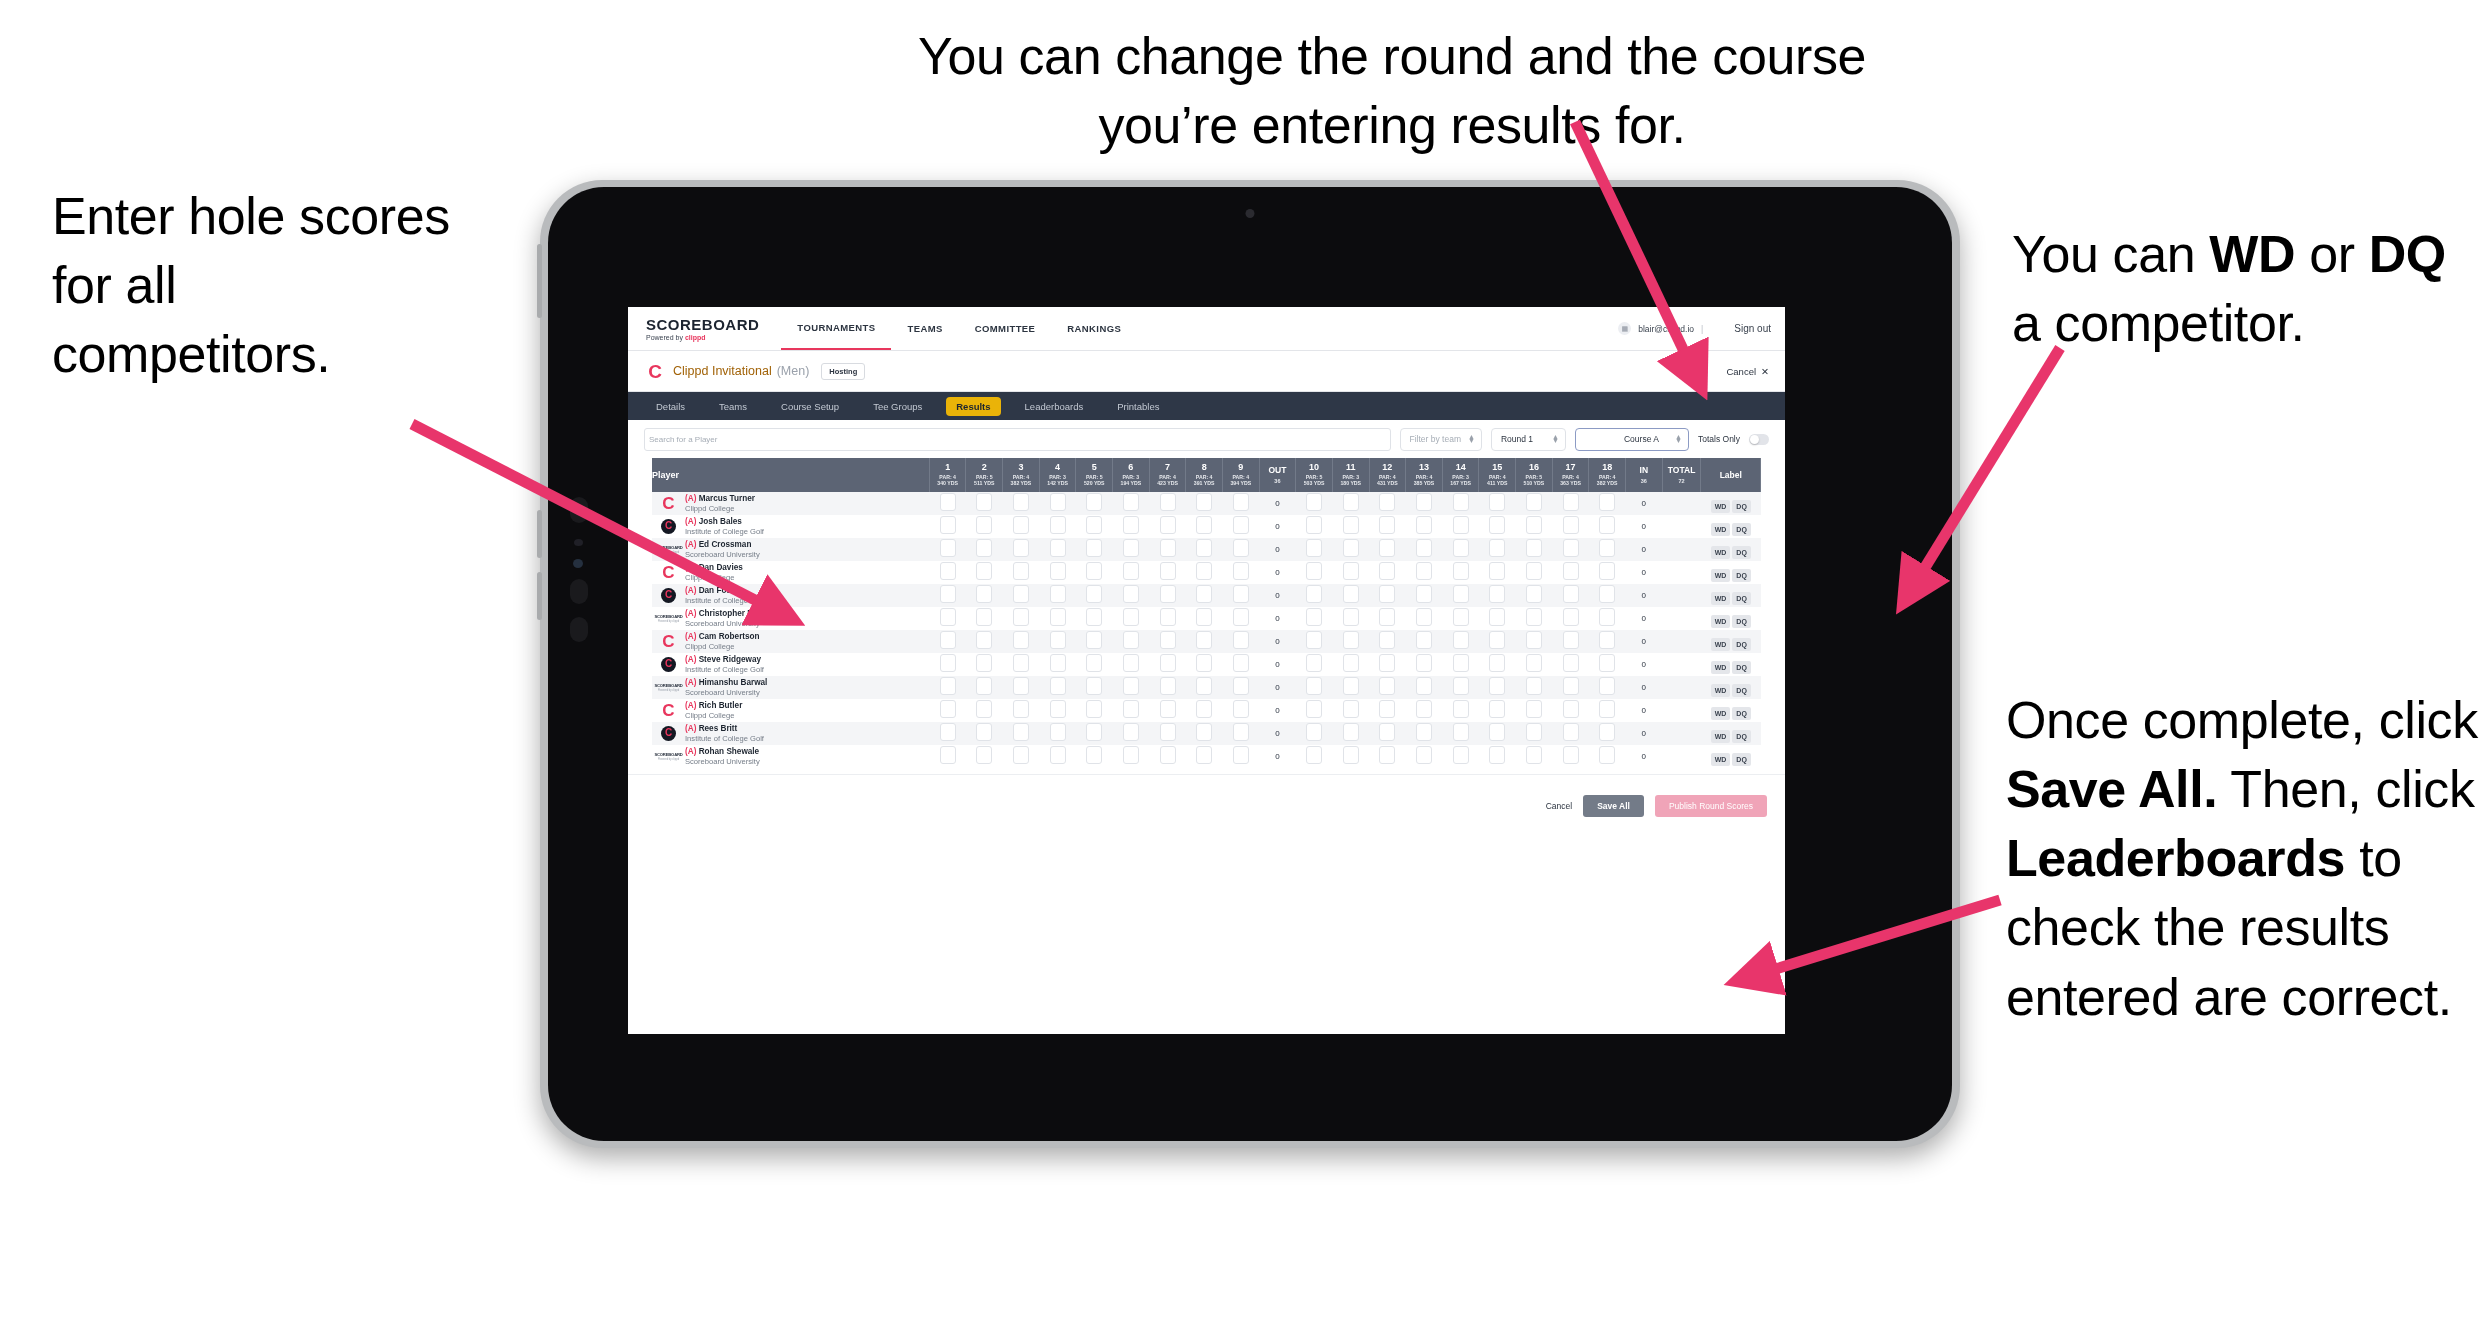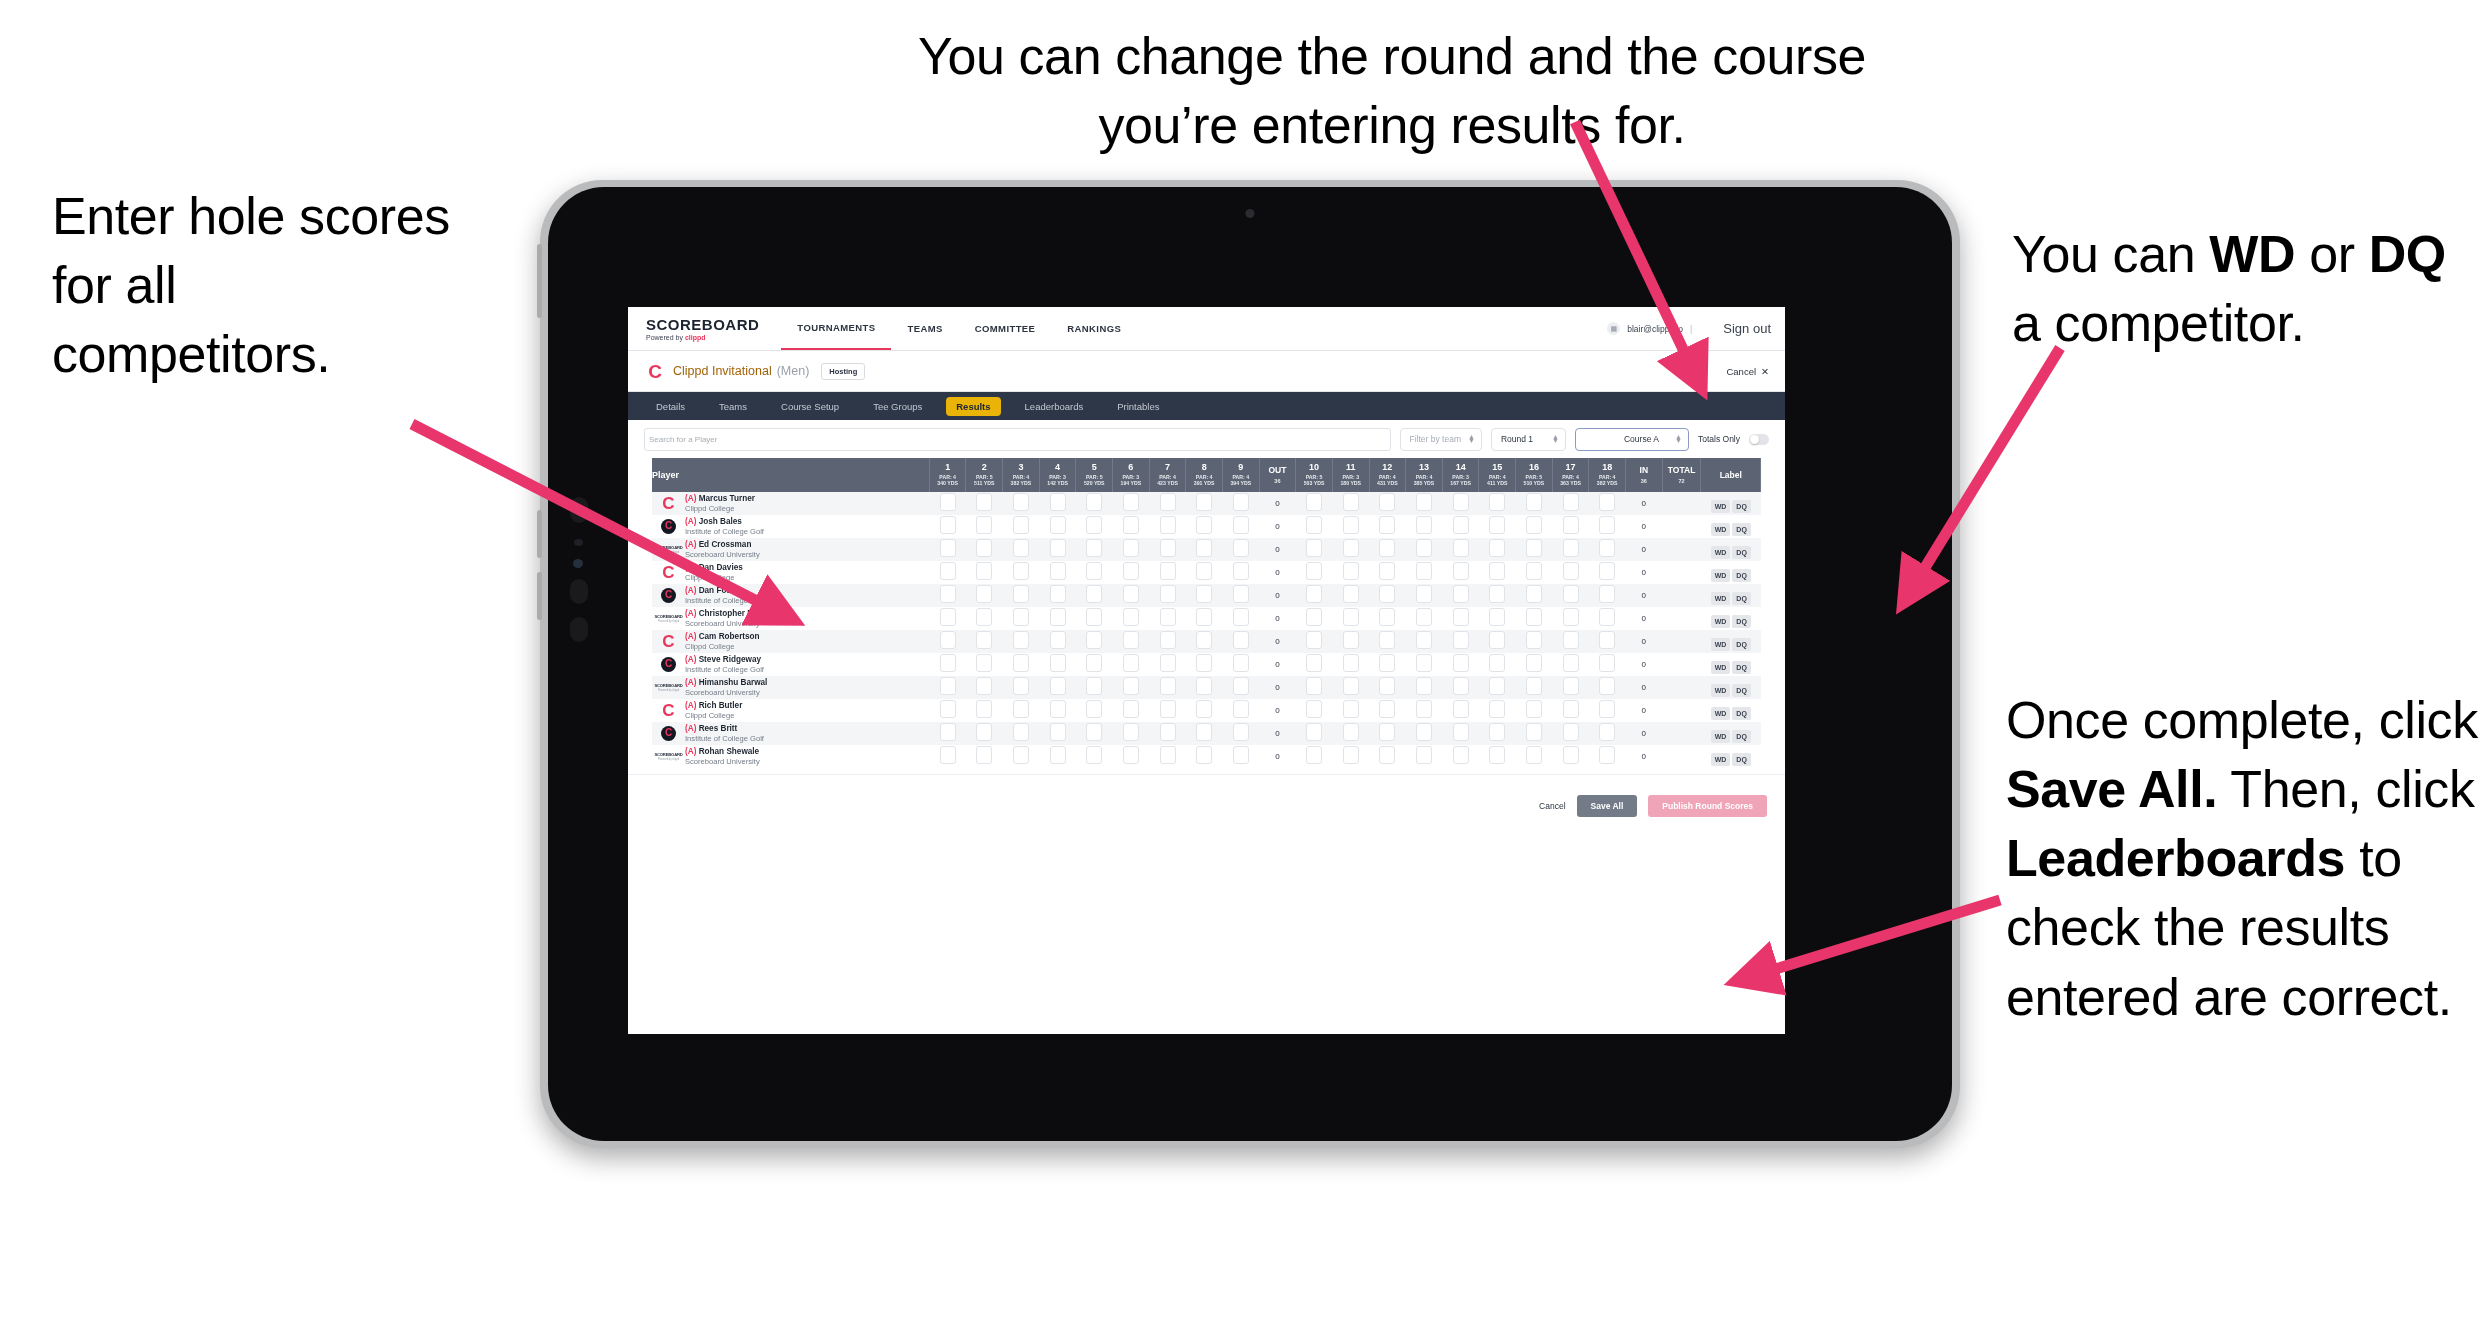--- a/index.html
+++ b/index.html
@@ -48,21 +48,21 @@
   .brand-sub i{color:#e8365d;font-style:normal;font-weight:700;}
   .topnav-items{display:flex;align-items:stretch;}
   .topnav-item{display:flex;align-items:center;padding:0 16px;font-size:9.5px;
     color:#2c3440;font-weight:600;letter-spacing:.4px;cursor:pointer;}
   .topnav-item.active{border-bottom:2px solid #e8365d;}
   .topnav-right{margin-left:auto;display:flex;align-items:center;padding-right:14px;gap:7px;}
   .avatar-circ{width:13px;height:13px;border-radius:50%;background:#eceef2;
     display:flex;align-items:center;justify-content:center;font-size:7px;color:#8a919c;}
   .tn-email{font-size:8.5px;color:#3a424e;}
   .tn-sep{font-size:8.5px;color:#b9bec6;}
-  .tn-signout{font-size:13px;color:#3a424e;cursor:pointer;padding-left:24px;}
+  .tn-signout{font-size:10px;color:#3a424e;cursor:pointer;padding-left:24px;}
 
   
   .tbar{height:40px;background:#fff;display:flex;align-items:center;padding-left:18px;
     border-bottom:1px solid #e3e5e9;}
   .clogo{width:18px;height:18px;margin-right:9px;display:flex;align-items:center;
     justify-content:center;font-size:19px;font-weight:800;color:#e8365d;line-height:1;}
   .tname{font-size:12.5px;color:#a16207;font-weight:500;}
   .tgender{font-size:12.5px;color:#9aa1ab;margin-left:5px;}
   .thost{margin-left:12px;border:1px solid #d8dbe0;border-radius:3px;padding:3px 7px;
     font-size:7.5px;font-weight:700;color:#2b3340;}
@@ -130,21 +130,21 @@
   .wdbtn,.dqbtn{display:inline-block;background:#e4e6ea;color:#3a424e;font-size:7px;
     font-weight:600;padding:3px 4px;border-radius:2px;cursor:pointer;}
   .dqbtn{margin-left:2px;}
 
   
   .foot{background:#fff;height:62px;display:flex;align-items:center;justify-content:flex-end;
     padding-right:18px;gap:11px;border-top:1px solid #eceef1;margin-top:6px;}
   .btn-cancel{font-size:8.5px;color:#2c3440;cursor:pointer;}
   .btn-save{background:#737b88;color:#fff;font-size:8.5px;font-weight:600;padding:6px 14px;
     border-radius:3px;cursor:pointer;}
-  .btn-pub{background:#f0a4b8;color:#fff;font-size:8.5px;font-weight:700;padding:6px 14px;
+  .btn-pub{background:#f0a4b8;color:#fff;font-size:8.5px;font-weight:400;padding:6px 14px;
     border-radius:3px;cursor:pointer;}
 </style>
 </head>
 <body>
 
 <div class="anno" id="anno-top">You can change the round and the course you’re entering results for.</div>
 <div class="anno" id="anno-left">Enter hole scores for all competitors.</div>
 
 <div class="anno" id="anno-wd"><span>You can </span><b>WD</b><span> or </span><b>DQ</b><span> a competitor.</span></div>
 

